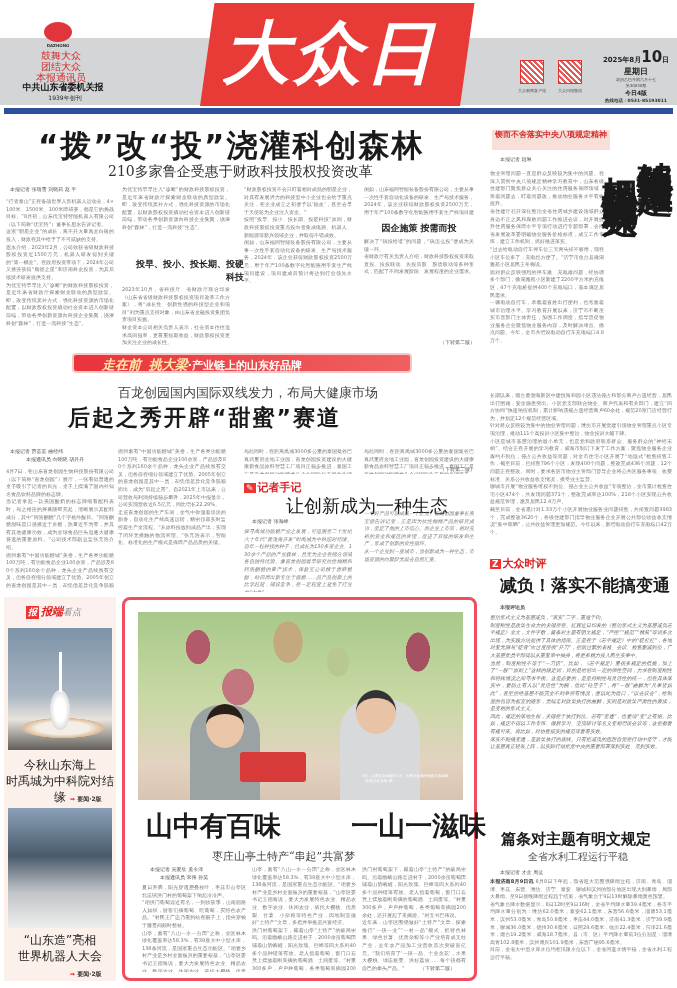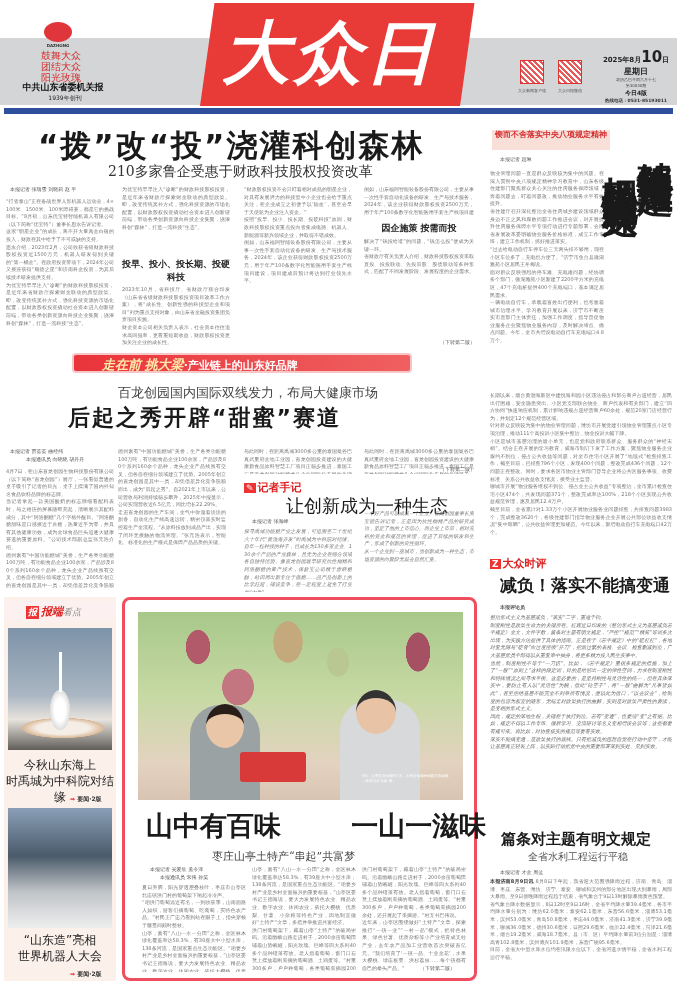--- a/index.html
+++ b/index.html
@@ -28,21 +28,21 @@
 
 .h1{font-family:"DejaVu Sans",sans-serif;font-weight:bold;color:#1a1a1a;white-space:nowrap}
 .sub{font-family:"DejaVu Serif",serif;color:#333;white-space:nowrap}
 .textcol{font-size:5px;line-height:7.6px;color:#777;overflow:hidden;word-break:break-all;text-align:justify}
 .byline{font-size:5px;color:#555}
 .section-h{font-weight:bold;font-size:9px;color:#222;text-align:center}
 
 .vhead{writing-mode:vertical-rl;font-weight:bold;color:#1a1a1a;letter-spacing:3px;font-size:36px;line-height:40px}
 .pink-banner{left:72px;top:353px;width:340px;height:20px;background:linear-gradient(90deg,#e9343b,#f06060);border-radius:4px;border:2px solid #f7c6c6}
 .banner-text{font-size:13px;font-weight:bold;color:#fff;line-height:20px;padding-left:28px;font-style:italic;white-space:nowrap}
-.banner-text span{color:#ffe9a8;font-family:Liberation Sans, sans-serif}
+.banner-text span{color:#ffe9a8;font-family:Liberation Mono, monospace}
 .feature-box{left:122px;top:597px;width:355px;height:384px;border:3px solid #ee4e5e;border-radius:8px;background:#fff}
 .photo-grapes{left:138px;top:612px;width:325px;height:188px;background:
  radial-gradient(ellipse 20px 28px at 60px 35px,#b35a6a 60%,transparent 62%),
  radial-gradient(ellipse 24px 34px at 150px 30px,#c4a97d 60%,transparent 62%),
  radial-gradient(ellipse 20px 32px at 280px 40px,#a65064 60%,transparent 62%),
  radial-gradient(ellipse 26px 30px at 100px 75px,#c47680 60%,transparent 62%),
  radial-gradient(ellipse 18px 24px at 200px 50px,#b8c890 60%,transparent 62%),
  linear-gradient(180deg,#a8c88a 0%,#c7d9a4 45%,#e3d3c0 80%,#d9c4b2 100%)}
 .person1{left:190px;top:705px;width:70px;height:95px;background:#9aa2a3;border-radius:30px 30px 0 0}
 .head1{left:206px;top:704px;width:38px;height:44px;background:#eac6a8;border-radius:50%;border-top:10px solid #2a1e18}
@@ -66,21 +66,21 @@
 
 <div class="abs mast-grey"></div>
 <div class="abs mast-red"></div>
 <div class="abs title-big">大众日报</div>
 <div class="abs mast-blue"></div>
 
 <div class="abs logo-circle"></div>
 <div class="abs logo-brand">DAZHONG</div>
 <div class="abs slogan" style="top:50px">鼓舞大众</div>
 <div class="abs slogan" style="top:61px">团结大众</div>
-<div class="abs slogan" style="top:72px">阳光玫瑰</div>
+<div class="abs slogan" style="top:72px">本报通讯员</div>
 <div class="abs org">中共山东省委机关报</div>
 <div class="abs founded">1939年创刊</div>
 
 <div class="abs" style="left:520px;top:60px">
   <div class="qr"></div>
 </div>
 <div class="abs qr-label" style="left:512px;top:88px">大众新闻客户端</div>
 <div class="abs" style="left:558px;top:60px">
   <div class="qr"></div>
 </div>
@@ -101,21 +101,21 @@
 <div class="abs byline" style="left:10px;top:186px;width:100px">本报记者 张瑞雪 刘晓莉 赵 平</div>
 <div class="abs textcol" style="left:6px;top:198px;width:108px;height:148px">
   <p>“行者泰山”正在备战世界人形机器人运动会，4×100米、1500米、100米障碍赛，都是它的挑战目标。”8月初，山东优宝特智能机器人有限公司（以下简称“优宝特”）董事长思永告诉记者。</p>
     <p>这家“明星企业”的成长，离不开大量真金白银的投入，财政在其中给予了不可或缺的支持。</p>
     <p>思永介绍，2023年2月，公司收获省级财政科技股权投资近1500万元，机器人研发得到关键的“第一桶金”。在政府投资带动下，2024年公司又接连获得“顺德之星”和济南科金投资，为其后续技术研发提供支持。</p>
     <p>为优宝特早早注入“诊断”的财政科技股权投资，是近年来省财政厅探索财金联动的典型政策。即，改变传统奖补方式，强化科技资源的市场化配置，以财政股权投资撬动社会资本进入创新链前端，带动各类创新资源向科技企业集聚，浇灌科创“森林”，打造一流科技“生态”。</p>
 </div>
 <div class="abs textcol" style="left:122px;top:186px;width:108px;height:44px">
   <p>为优宝特早早注入“诊断”的财政科技股权投资，是近年来省财政厅探索财金联动的典型政策。即，改变传统奖补方式，强化科技资源的市场化配置，以财政股权投资撬动社会资本进入创新链前端，带动各类创新资源向科技企业集聚，浇灌科创“森林”，打造一流科技“生态”。</p>
 </div>
-<div class="abs section-h" style="left:122px;top:258px;width:108px;text-align:center">投早、投小、投长期、投硬科技</div>
+<div class="abs section-h" style="left:136px;top:258px;width:108px;text-align:right">投早、投小、投长期、投硬科技</div>
 <div class="abs textcol" style="left:122px;top:286px;width:108px;height:60px">
   <p>2023年10月，省科技厅、省财政厅联合印发《山东省省级财政科技股权投资项目改革工作方案》，将“成长性、创新性强的科技型企业和项目”列为重点支持对象，由山东省金融投资集团负责项目实施。</p>
     <p>财金资本公司相关负责人表示，社会资本往往追求高回报率，更看重短期收益，财政股权投资更加关注企业的成长性。</p>
 </div>
 <div class="abs textcol" style="left:244px;top:186px;width:108px;height:160px">
   <p>“财政股权投资不会只盯着相对成熟的明星企业，对具有发展潜力的科技型中小企业也会给予重点关注，在企业成立之初便予以‘输血’，甚至会早于天使轮为企业注入资金。”</p>
     <p>按照“投早、投小、投长期、投硬科技”原则，财政科技股权投资重点投向者集成电路、机器人、新能源等新兴领域企业，并取得不错成效。</p>
     <p>例如，山东福阿智能装备股份有限公司，主要从事一次性手套自动化设备的研发、生产与技术服务，2024年，该企业获得财政股权投资2500万元，用于年产100条数字化智能医用手套生产线项目建设，项目建成后预计将达到行业领先水平。</p>
 </div>
 <div class="abs textcol" style="left:364px;top:186px;width:110px;height:30px">

